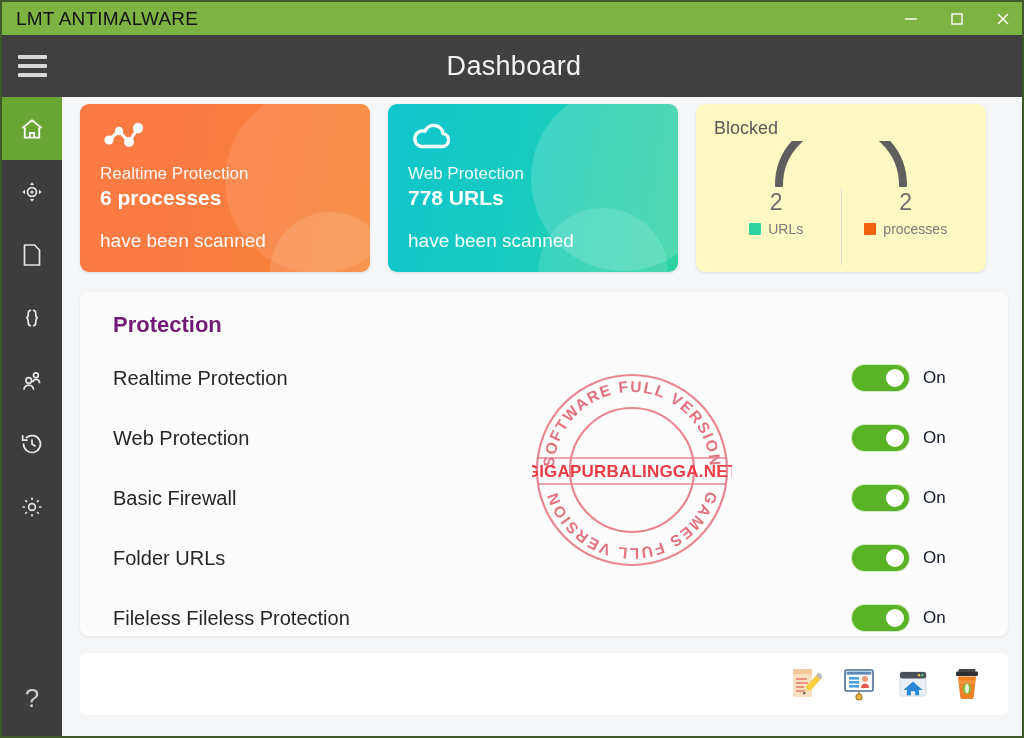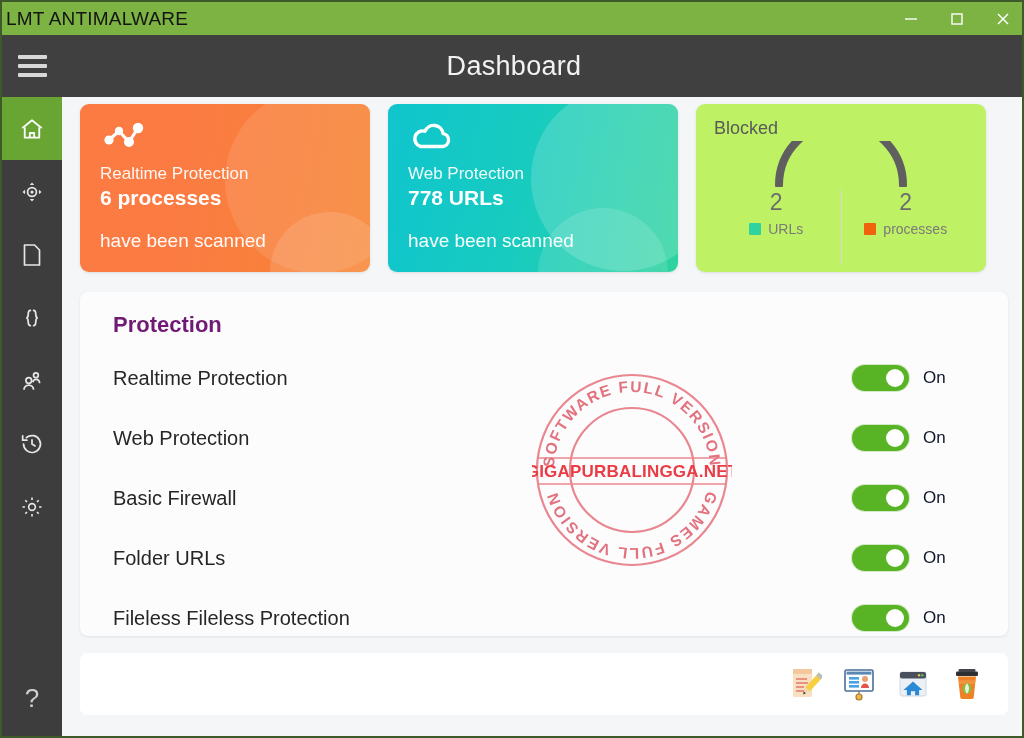--- a/index.html
+++ b/index.html
@@ -24,21 +24,21 @@
   #titlebar {
     position: absolute; left: 0; top: 0;
     width: 1024px; height: 33px;
     background: #7cb342;
     display: flex; align-items: center;
   }
   #titlebar .app-title {
     color: #141414;
     font-size: 19px;
     letter-spacing: 0.2px;
-    padding-left: 4px;
+    padding-left: 14px;
     white-space: nowrap;
   }
   #titlebar .spacer { flex: 1; }
   .winbtn {
     width: 46px; height: 33px;
     display: flex; align-items: center; justify-content: center;
     color: #ffffff;
   }
   .winbtn svg { display: block; }
 
@@ -157,21 +157,21 @@
   .card-line3 {
     position: relative;
     font-size: 19px; color: rgba(255,255,255,.97);
     margin-top: 20px;
   }
 
   
   #blocked-card {
     position: relative;
     width: 290px;
-    background: #bef264;
+    background: #fef9c3;
     border-radius: 9px;
     box-shadow: 0 1px 3px rgba(0,0,0,.10);
     box-sizing: border-box;
     padding: 14px 18px 0 18px;
   }
   #blocked-title {
     font-size: 18px; color: #5a5a5a;
   }
   #gauge-wrap {
     position: relative;

